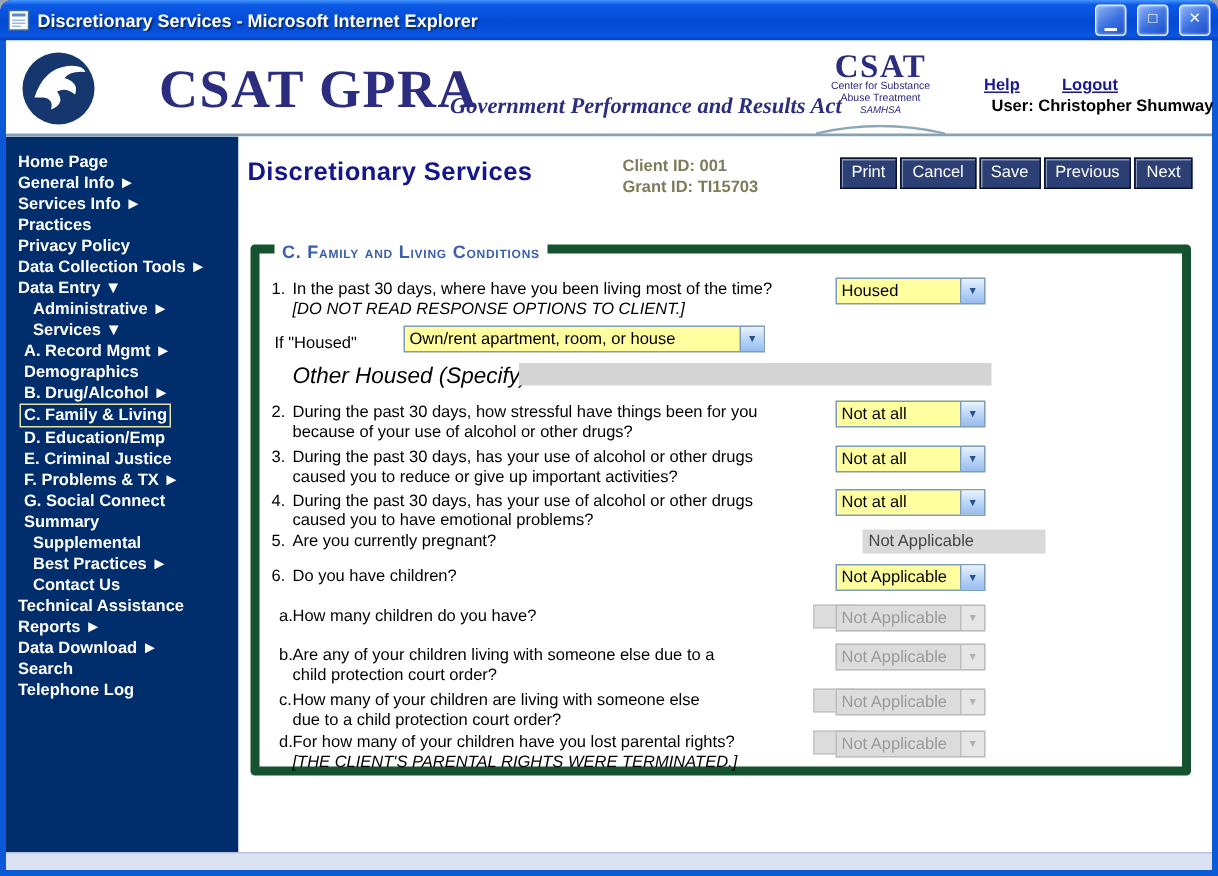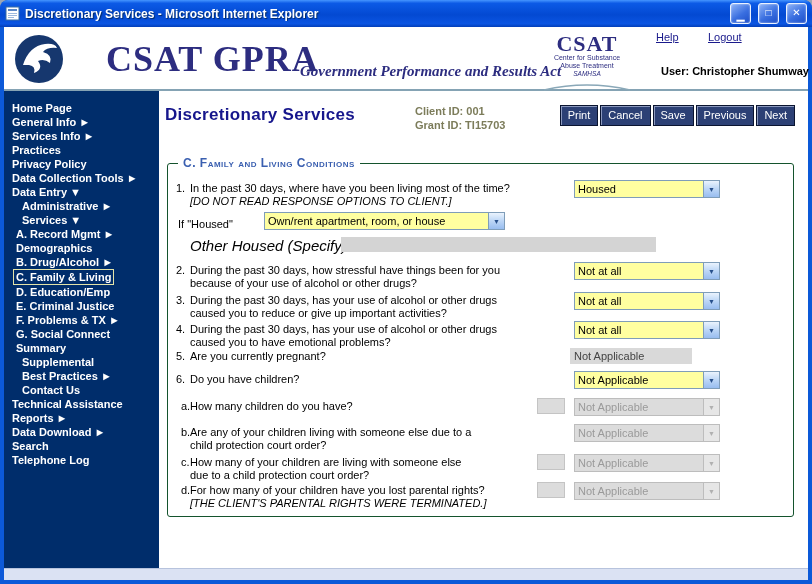--- a/index.html
+++ b/index.html
@@ -21,53 +21,53 @@
   .header{position:relative;height:64px;background:#fff;border-bottom:2px solid #85a3b4;flex:0 0 auto;}
   .hhs-logo{position:absolute;left:10px;top:7px;}
   .brand{position:absolute;left:102px;top:14px;font-family:"Liberation Serif",serif;font-weight:bold;
          font-size:36px;line-height:36px;color:#2d2d80;letter-spacing:1px;}
   .tagline{position:absolute;left:296px;top:36px;font-family:"Liberation Serif",serif;font-style:italic;
            font-weight:bold;font-size:15px;color:#2d2d80;white-space:nowrap;}
   .csat{position:absolute;left:537px;top:6px;width:92px;text-align:center;color:#2d2d80;}
   .csat-name{font-family:"Liberation Serif",serif;font-weight:bold;font-size:22px;line-height:21px;letter-spacing:1px;}
   .csat-sub{font-size:7px;line-height:8px;}
   .csat-samhsa{font-size:6.5px;font-style:italic;line-height:8px;}
-  .hdr-link{position:absolute;top:4px;color:#1a1a8c;font-weight:normal;font-size:11px;text-decoration:underline;cursor:pointer;}
+  .hdr-link{position:absolute;top:24px;color:#1a1a8c;font-weight:bold;font-size:11px;text-decoration:underline;cursor:pointer;}
   .hdr-link.help{left:652px;}
   .hdr-link.logout{left:704px;}
   .user{position:absolute;left:645px;top:38px;font-size:11px;font-weight:bold;color:#000;white-space:nowrap;padding-left:12px;}
   
   .body{flex:1;display:flex;min-height:0;justify-content:center;}
   .sidebar{width:155px;flex:0 0 auto;background:#002d6b;color:#fff;padding-top:10px;overflow:hidden;}
   .nav-item{font-size:11px;font-weight:bold;line-height:14px;padding-left:8px;white-space:nowrap;cursor:pointer;}
   .nav-item.lvl1{padding-left:18px;}
   .nav-item.lvl2{padding-left:12px;}
   .nav-item span{display:inline-block;}
   .nav-item.selected span{border:1px solid #e3e3a8;padding:0 2px;margin-left:-3px;}
   .main{flex:1;position:relative;background:#fff;overflow:hidden;}
   .page-title{position:absolute;left:6px;top:14px;font-size:17px;font-weight:bold;color:#16168c;letter-spacing:.3px;}
   .ids{position:absolute;left:256px;top:13px;font-size:11px;font-weight:bold;color:#7c7c5a;line-height:14px;}
   .toolbar{position:absolute;right:13px;top:14px;display:flex;gap:2px;}
   .tb-btn{background:#2c4075;color:#fff;font-size:11px;padding:3px 7px 4px 7px;border:1px solid #0a1430;
           box-shadow:inset 1px 1px 0 #8b98bd;cursor:pointer;white-space:nowrap;font-family:"Liberation Sans",sans-serif;}
   
-  .fieldset{position:absolute;left:8px;top:72px;width:627px;height:354px;border:1px solid #14532d;border-radius:3px;}
+  .fieldset{position:absolute;left:8px;top:72px;width:627px;height:354px;border:6px solid #14532d;border-radius:3px;}
   .legend{position:absolute;left:10px;top:-8px;background:#fff;padding:0 5px;color:#3a5fb0;font-weight:bold;
           font-size:12px;font-variant:small-caps;letter-spacing:.5px;}
   .row{position:absolute;left:8px;right:8px;}
   .q-row{padding-left:14px;}
   .q-num{position:absolute;left:0;top:0;width:13px;font-size:11px;line-height:13px;color:#000;}
   .q-row.sub .q-num{left:5px;}
   .q-text{font-size:11px;line-height:13px;color:#000;}
   .q-text .line{display:block;}
   .note{font-style:italic;}
   .iflabel{font-size:11px;line-height:15px;padding-left:2px;}
   .otherlabel{font-size:15px;line-height:15px;padding-left:14px;font-style:italic;}
   
-  .sel{position:absolute;left:398px;top:-2px;width:146px;height:18px;border:1px solid #7f9db9;background:#ffffa0;
+  .sel{position:absolute;left:376px;top:-2px;width:100px;height:18px;border:1px solid #7f9db9;background:#ffffa0;
        display:flex;align-items:center;cursor:pointer;}
   .sel-val{flex:1;font-size:11px;padding-left:3px;white-space:nowrap;overflow:hidden;color:#000;}
   .sel-btn{width:16px;align-self:stretch;border-left:1px solid #7f9db9;display:flex;align-items:center;justify-content:center;
        font-size:7px;color:#28508c;background:linear-gradient(180deg,#eaf3fd 0%,#bcd6f6 50%,#98bdf0 100%);}
   .sel.wide{left:88px;width:241px;}
   .sel.disabled{background:#dcdcdc;border-color:#bdbdbd;cursor:default;}
   .sel.disabled .sel-val{color:#9a9a9a;}
   .sel.disabled .sel-btn{background:#e6e6e6;color:#b0b0b0;border-left-color:#bdbdbd;}
   .count{position:absolute;left:361px;top:-2px;width:28px;height:16px;background:#dcdcdc;border:1px solid #c4c4c4;}
   .flatbox{position:absolute;left:394px;top:-2px;width:122px;height:16px;background:#d9d9d9;color:#444;

